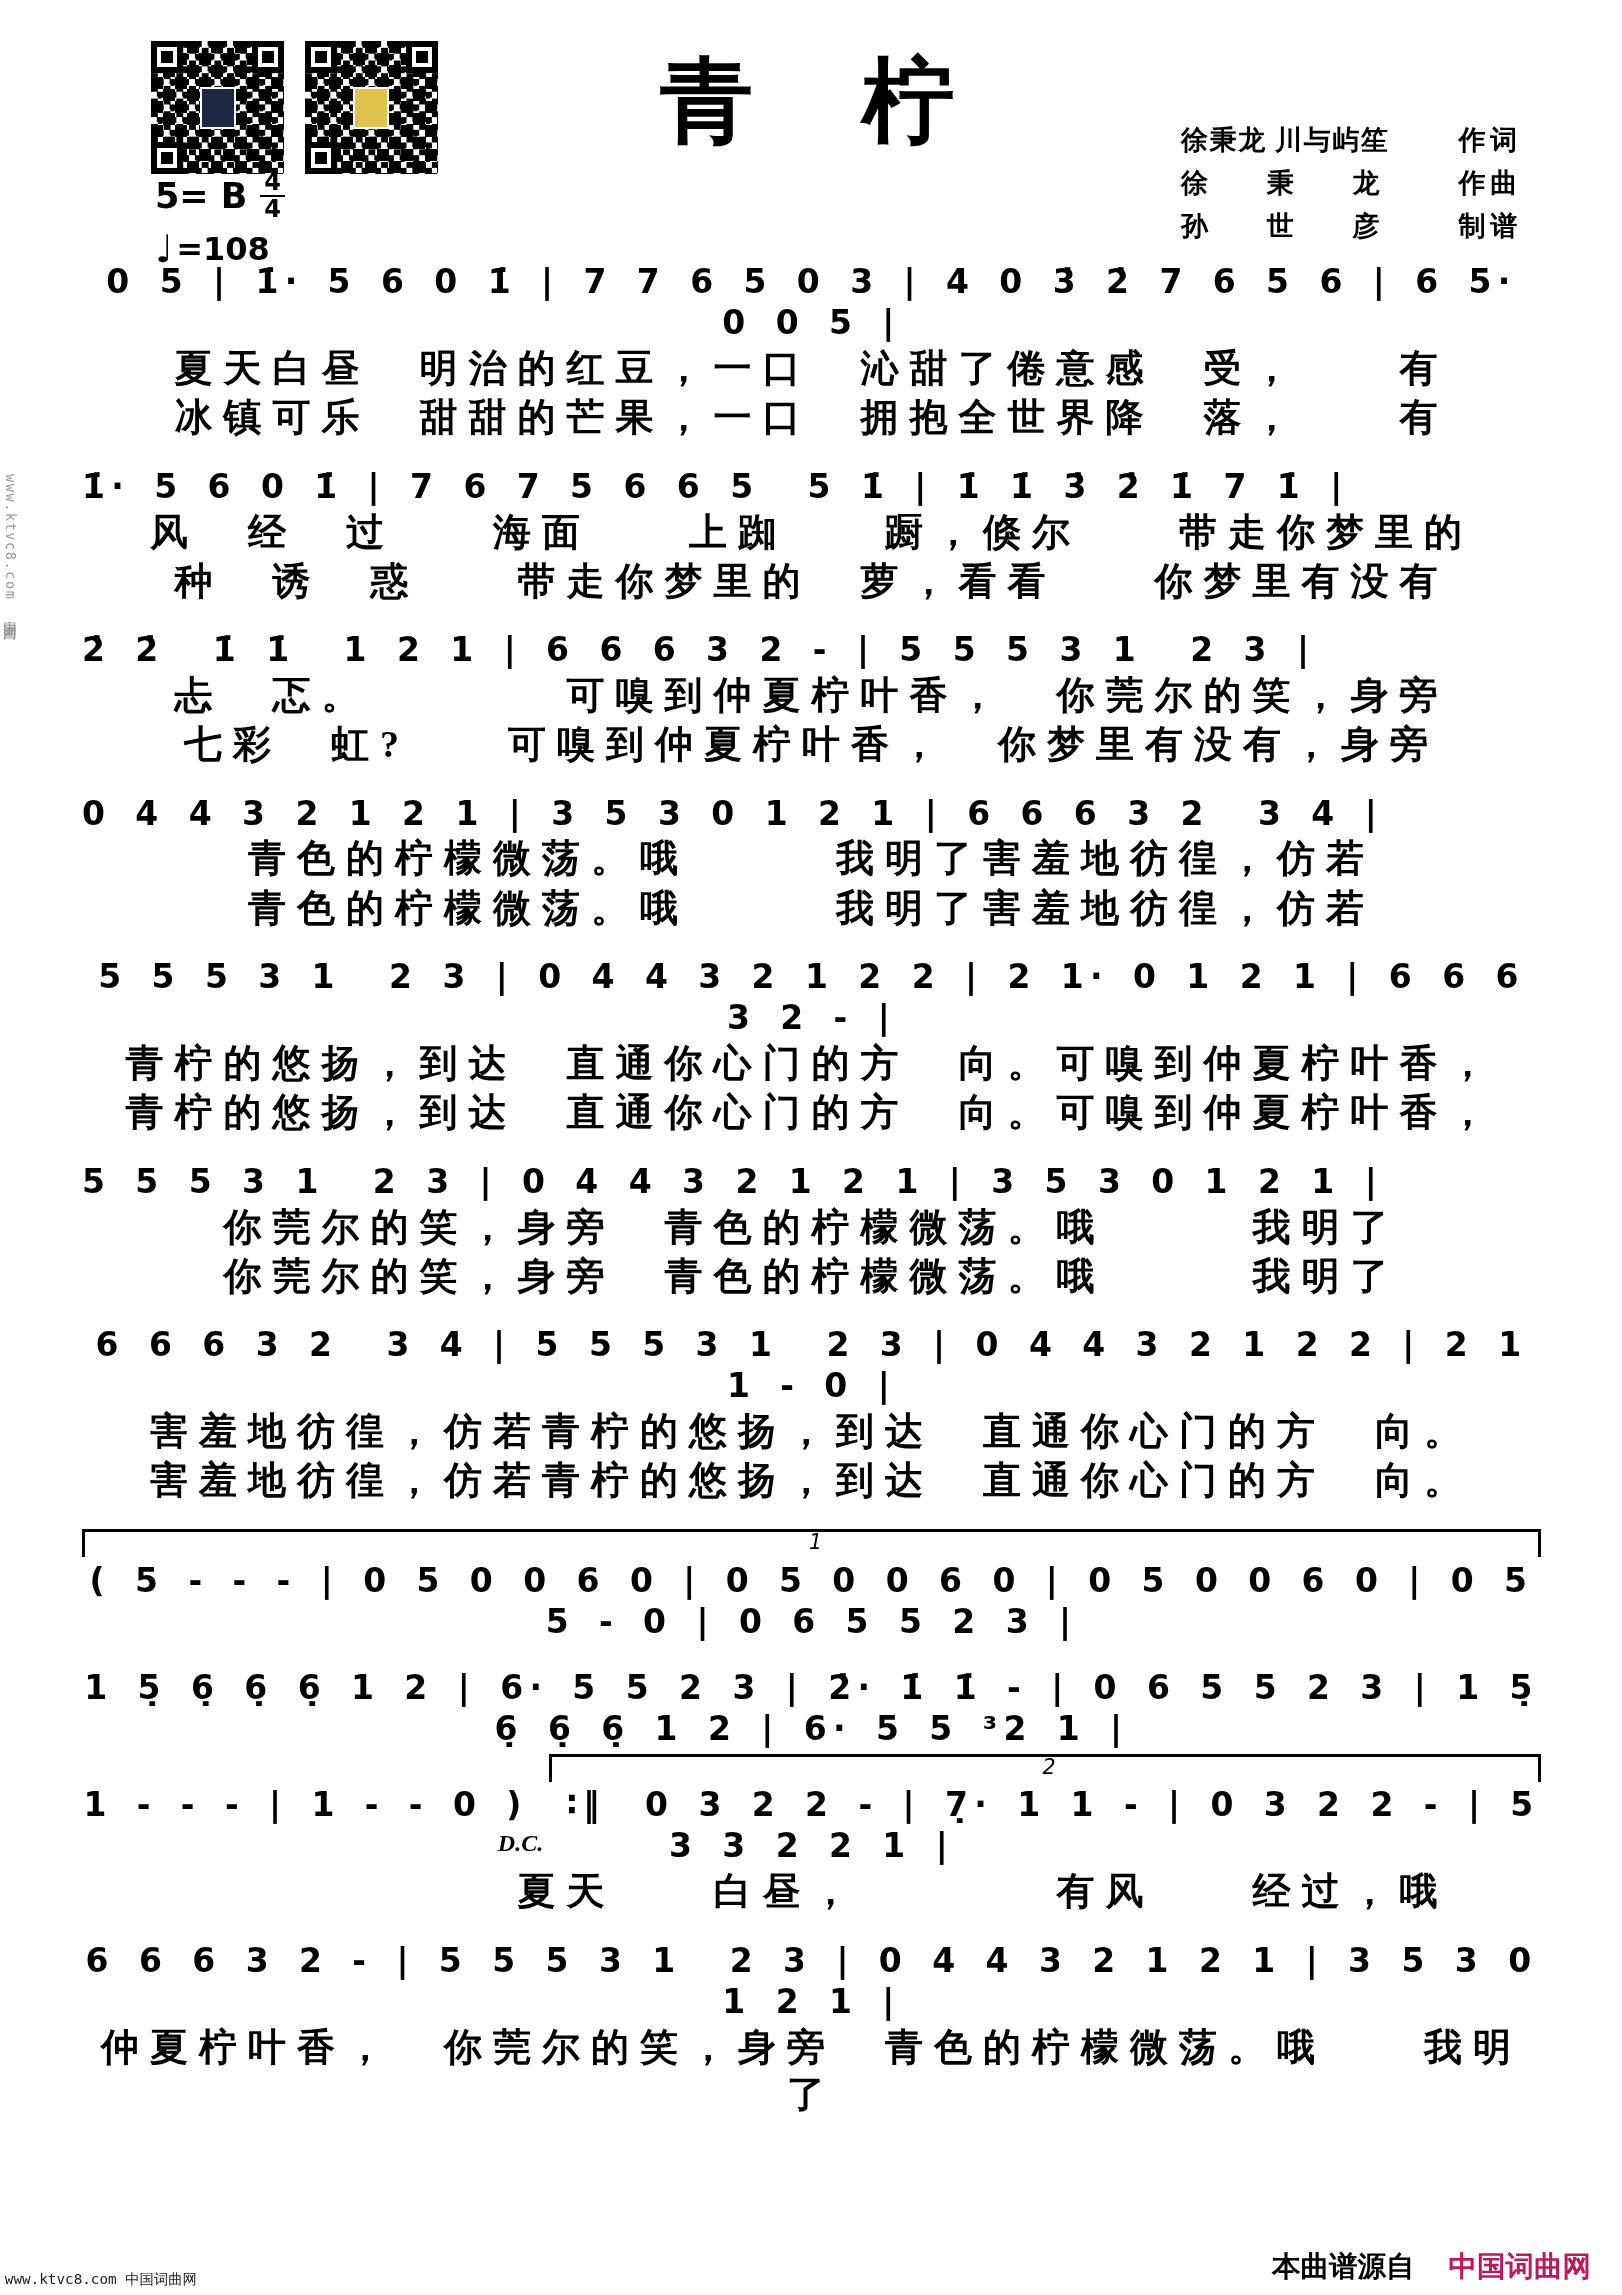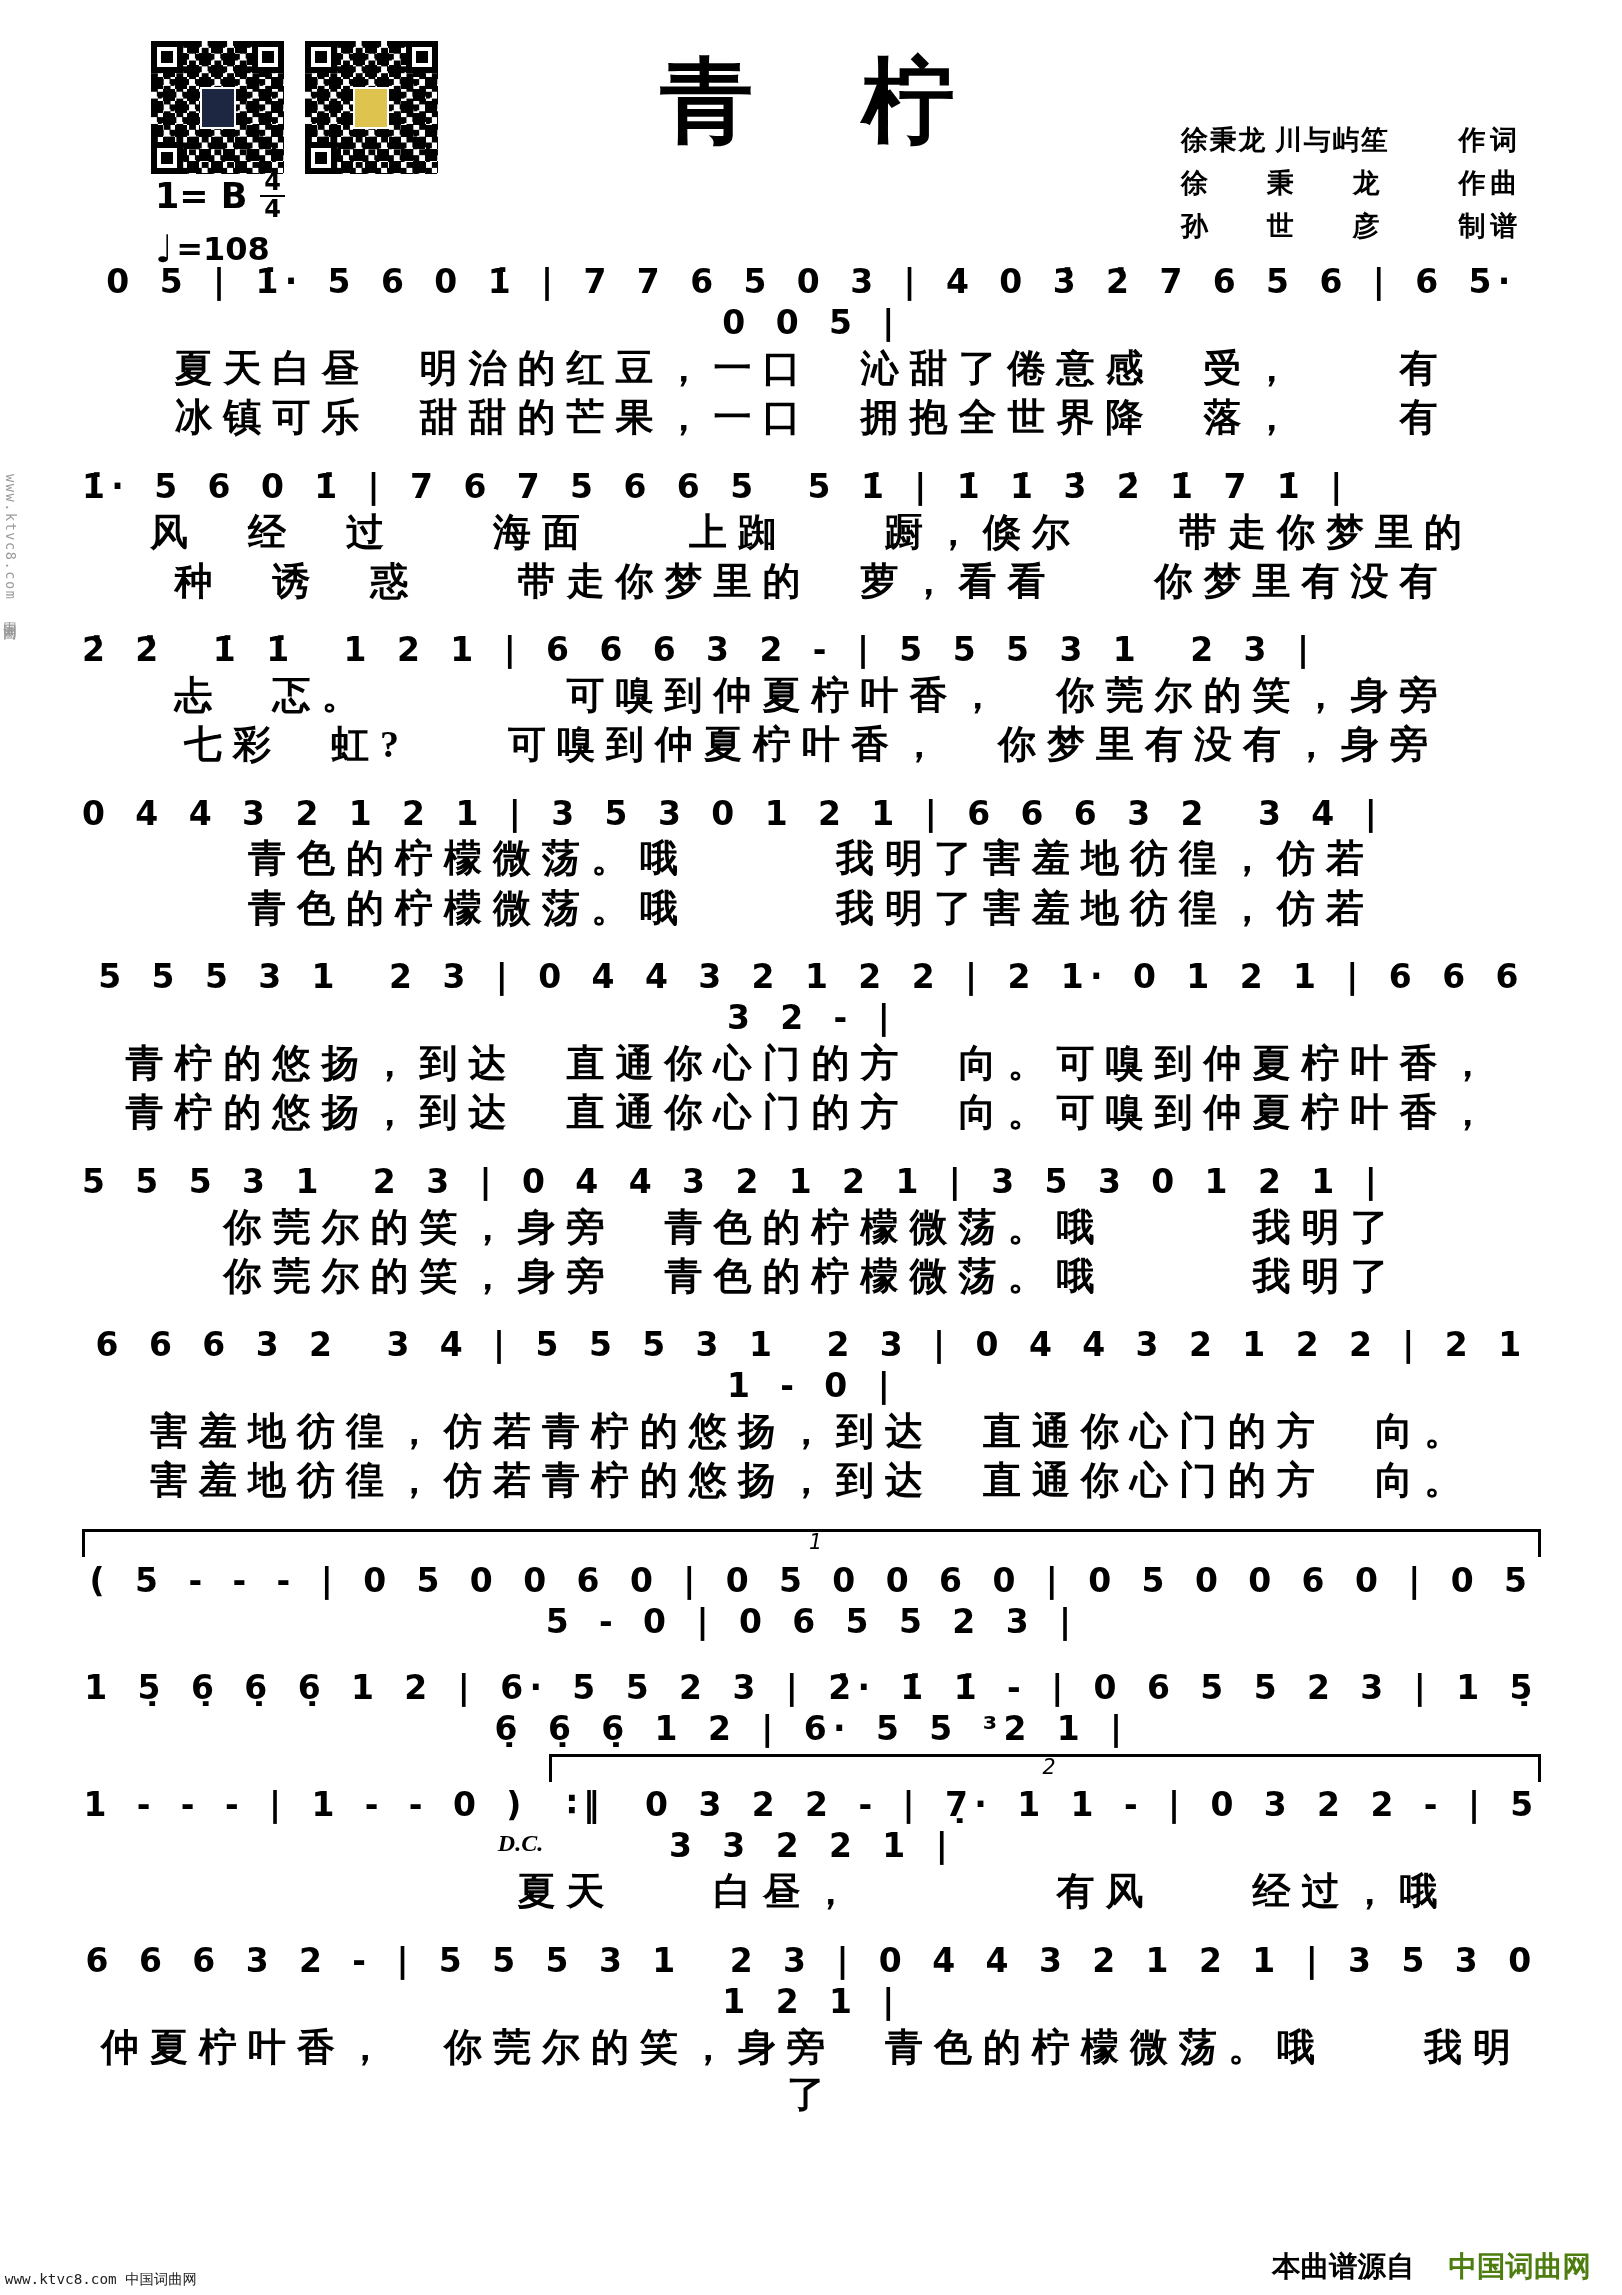--- a/index.html
+++ b/index.html
@@ -75,21 +75,21 @@
       <div class="qr">
         <span class="finder f-tl"></span>
         <span class="finder f-tr"></span>
         <span class="finder f-bl"></span>
         <span class="qr-logo logo-yellow"></span>
       </div>
     </div>
 
     <div class="key-block">
       <div class="key-line">
-        <span>1= B</span>
+        <span>5= B</span>
         <span class="frac">
           <span class="top">4</span>
           <span class="bot">4</span>
         </span>
       </div>
       <div class="tempo-line">
         <span class="glyph">♩</span>
         <span>=108</span>
       </div>
     </div>
@@ -187,17 +187,17 @@
         </div>
         <div class="lyric">仲夏柠叶香，　你莞尔的笑，身旁　青色的柠檬微荡。哦　　我明了</div>
       </section>
     </main>
 
   <div class="wm-vert">www.ktvc8.com 中国词曲网</div>
   <div class="wm-bottom">www.ktvc8.com 中国词曲网</div>
 
   <div class="footer-source">
     <span>本曲谱源自</span>
-    <span class="src" style="color: #4d7c0f;">中国词曲网</span>
+    <span class="src" style="color: #be185d;">中国词曲网</span>
   </div>
 
 </div>
 
 
 </body></html>

